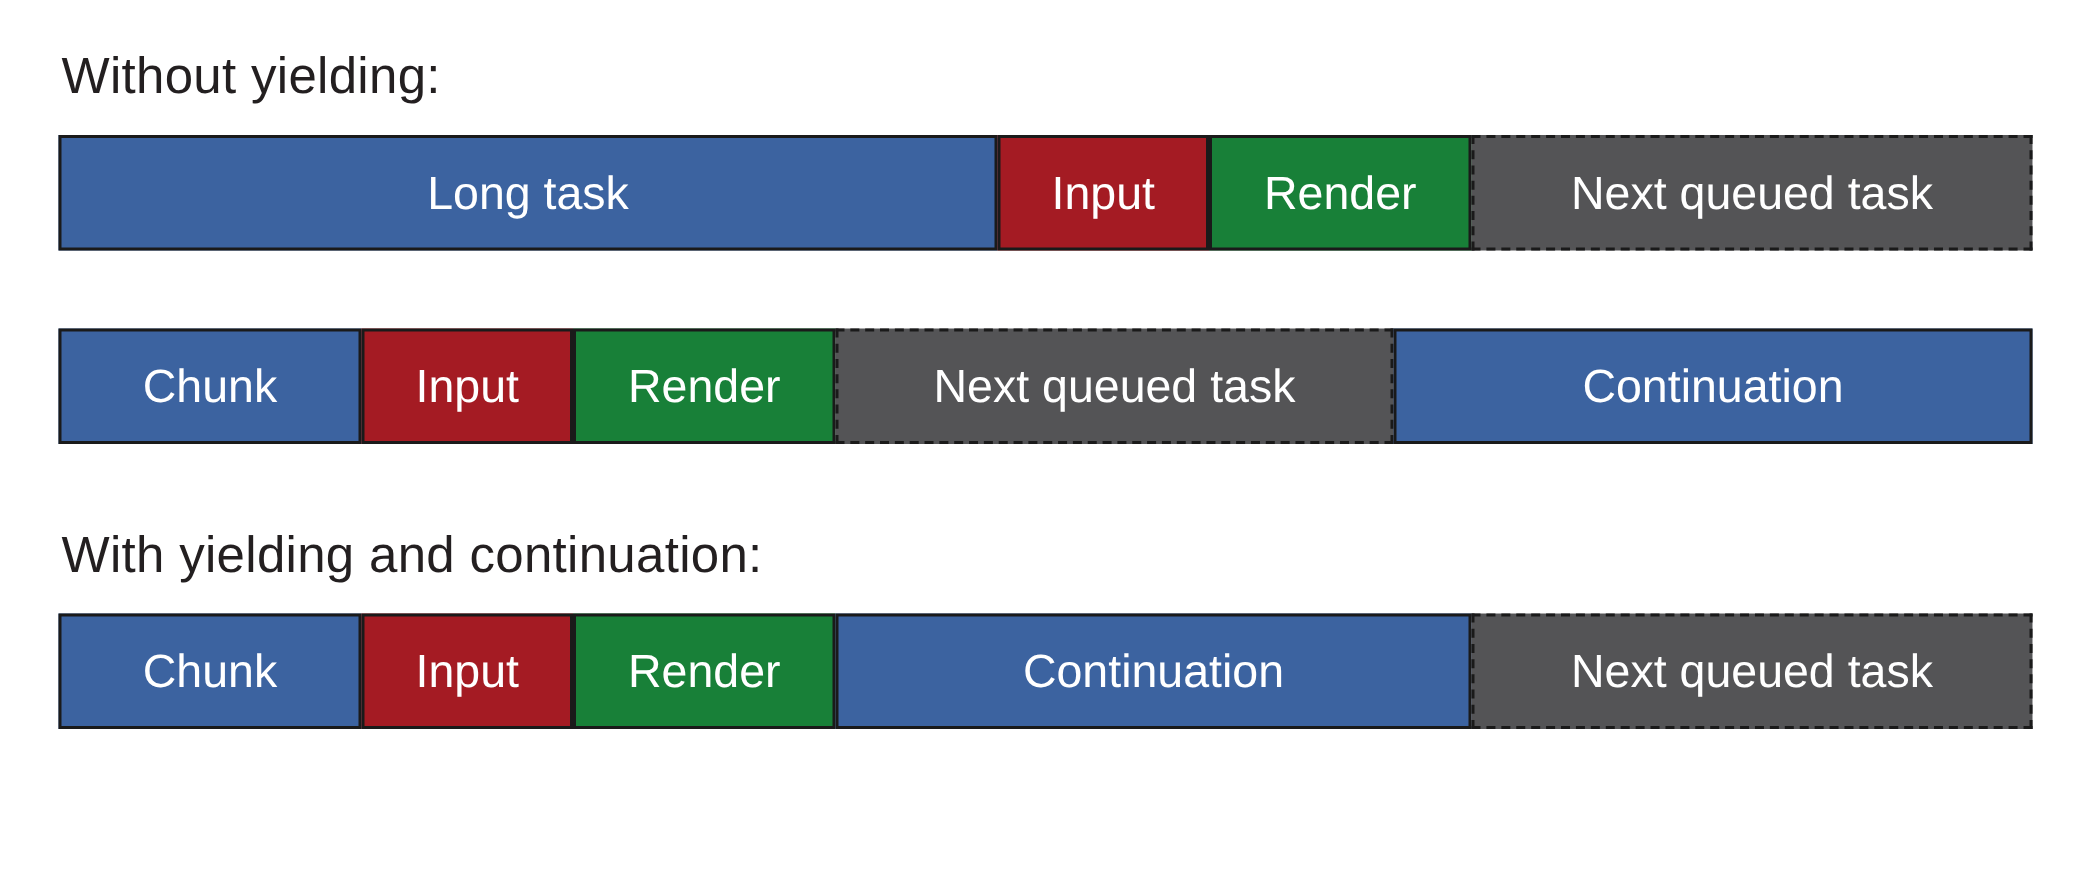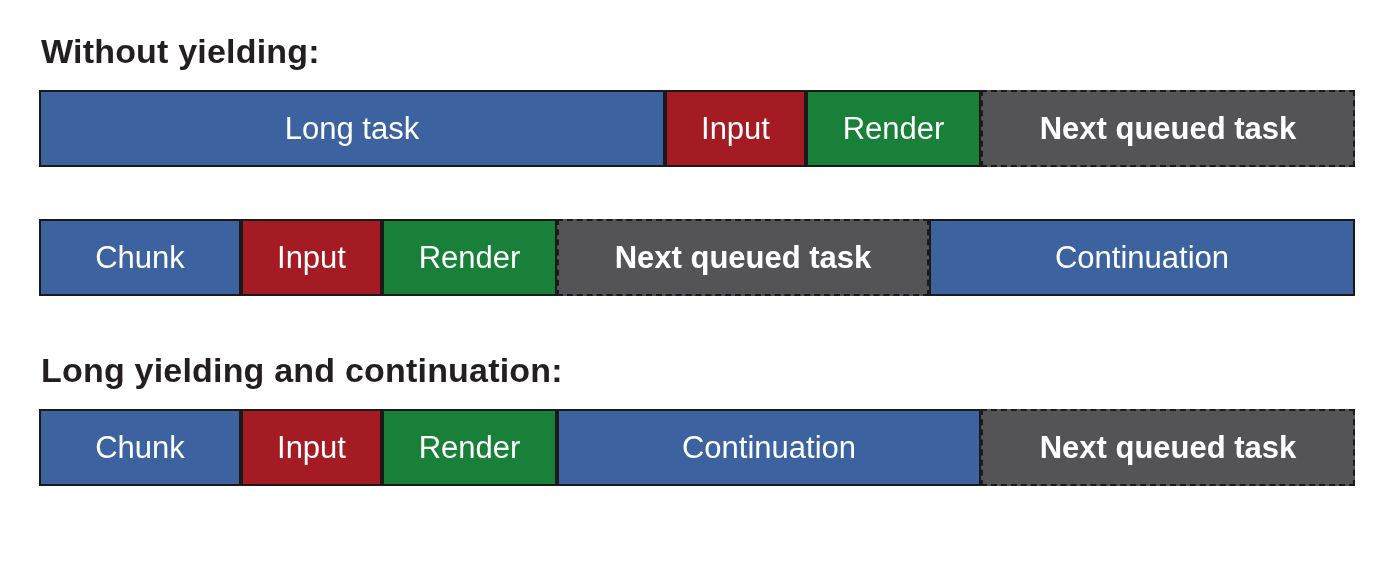--- a/index.html
+++ b/index.html
@@ -11,21 +11,21 @@
   body {
     width: 1396px;
     height: 588px;
     overflow: hidden;
   }
   .diagram {
     padding: 29px 0 0 39px;
   }
   .scenario-heading {
     font-size: 34px;
-    font-weight: 700;
+    font-weight: 400;
     color: #231f20;
     margin: 0 0 17px 2px;
     line-height: 44px;
     letter-spacing: 0.2px;
   }
   .task-bar {
     display: flex;
     width: 1316px;
     height: 77px;
     margin: 0 0 52px 0;
@@ -38,21 +38,20 @@
     justify-content: center;
     color: #ffffff;
     font-size: 31px;
     line-height: 1;
     white-space: nowrap;
     overflow: hidden;
     flex: 0 0 auto;
   }
   .seg.dashed {
     border-style: dashed;
-    font-weight: bold;
   }
 </style>
 </head>
 <body>
 
 <div class="diagram">
 
   <section class="scenario">
     <h2 class="scenario-heading">Without yielding:</h2>
     <div class="task-bar">
@@ -85,21 +84,21 @@
         <div class="seg dashed" style="width: 372px; background: rgb(84, 84, 86);">
           <span>Next queued task</span>
         </div>
         <div class="seg" style="width: 426px; background: rgb(60, 99, 160);">
           <span>Continuation</span>
         </div>
       </div>
   </section>
 
   <section class="scenario">
-    <h2 class="scenario-heading">Long yielding and continuation:</h2>
+    <h2 class="scenario-heading">With yielding and continuation:</h2>
     <div class="task-bar">
         <div class="seg" style="width: 202px; background: rgb(60, 99, 160);">
           <span>Chunk</span>
         </div>
         <div class="seg" style="width: 141px; background: rgb(164, 27, 35);">
           <span>Input</span>
         </div>
         <div class="seg" style="width: 175px; background: rgb(24, 128, 56);">
           <span>Render</span>
         </div>

